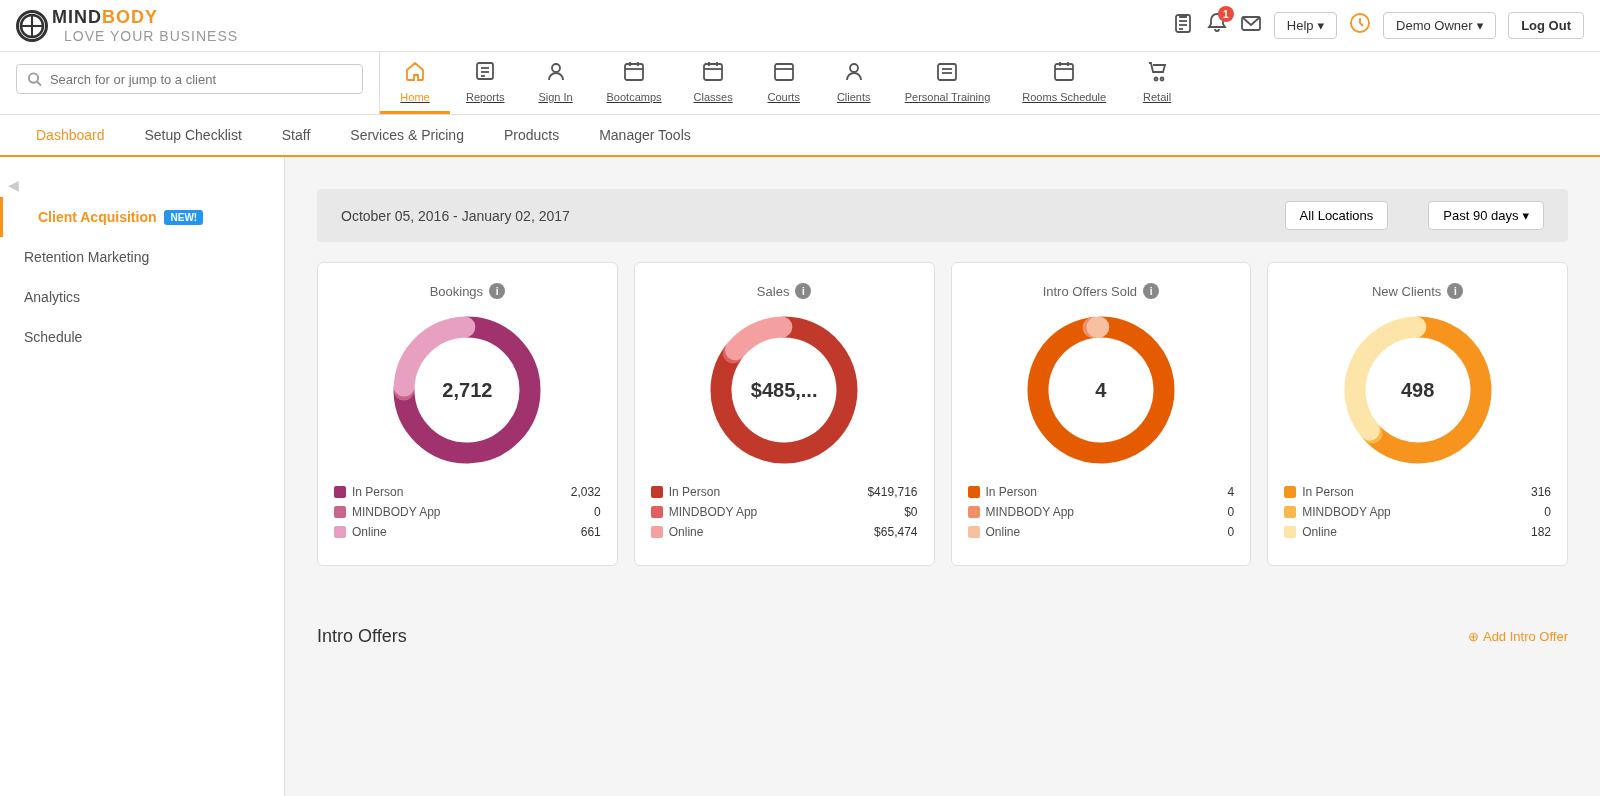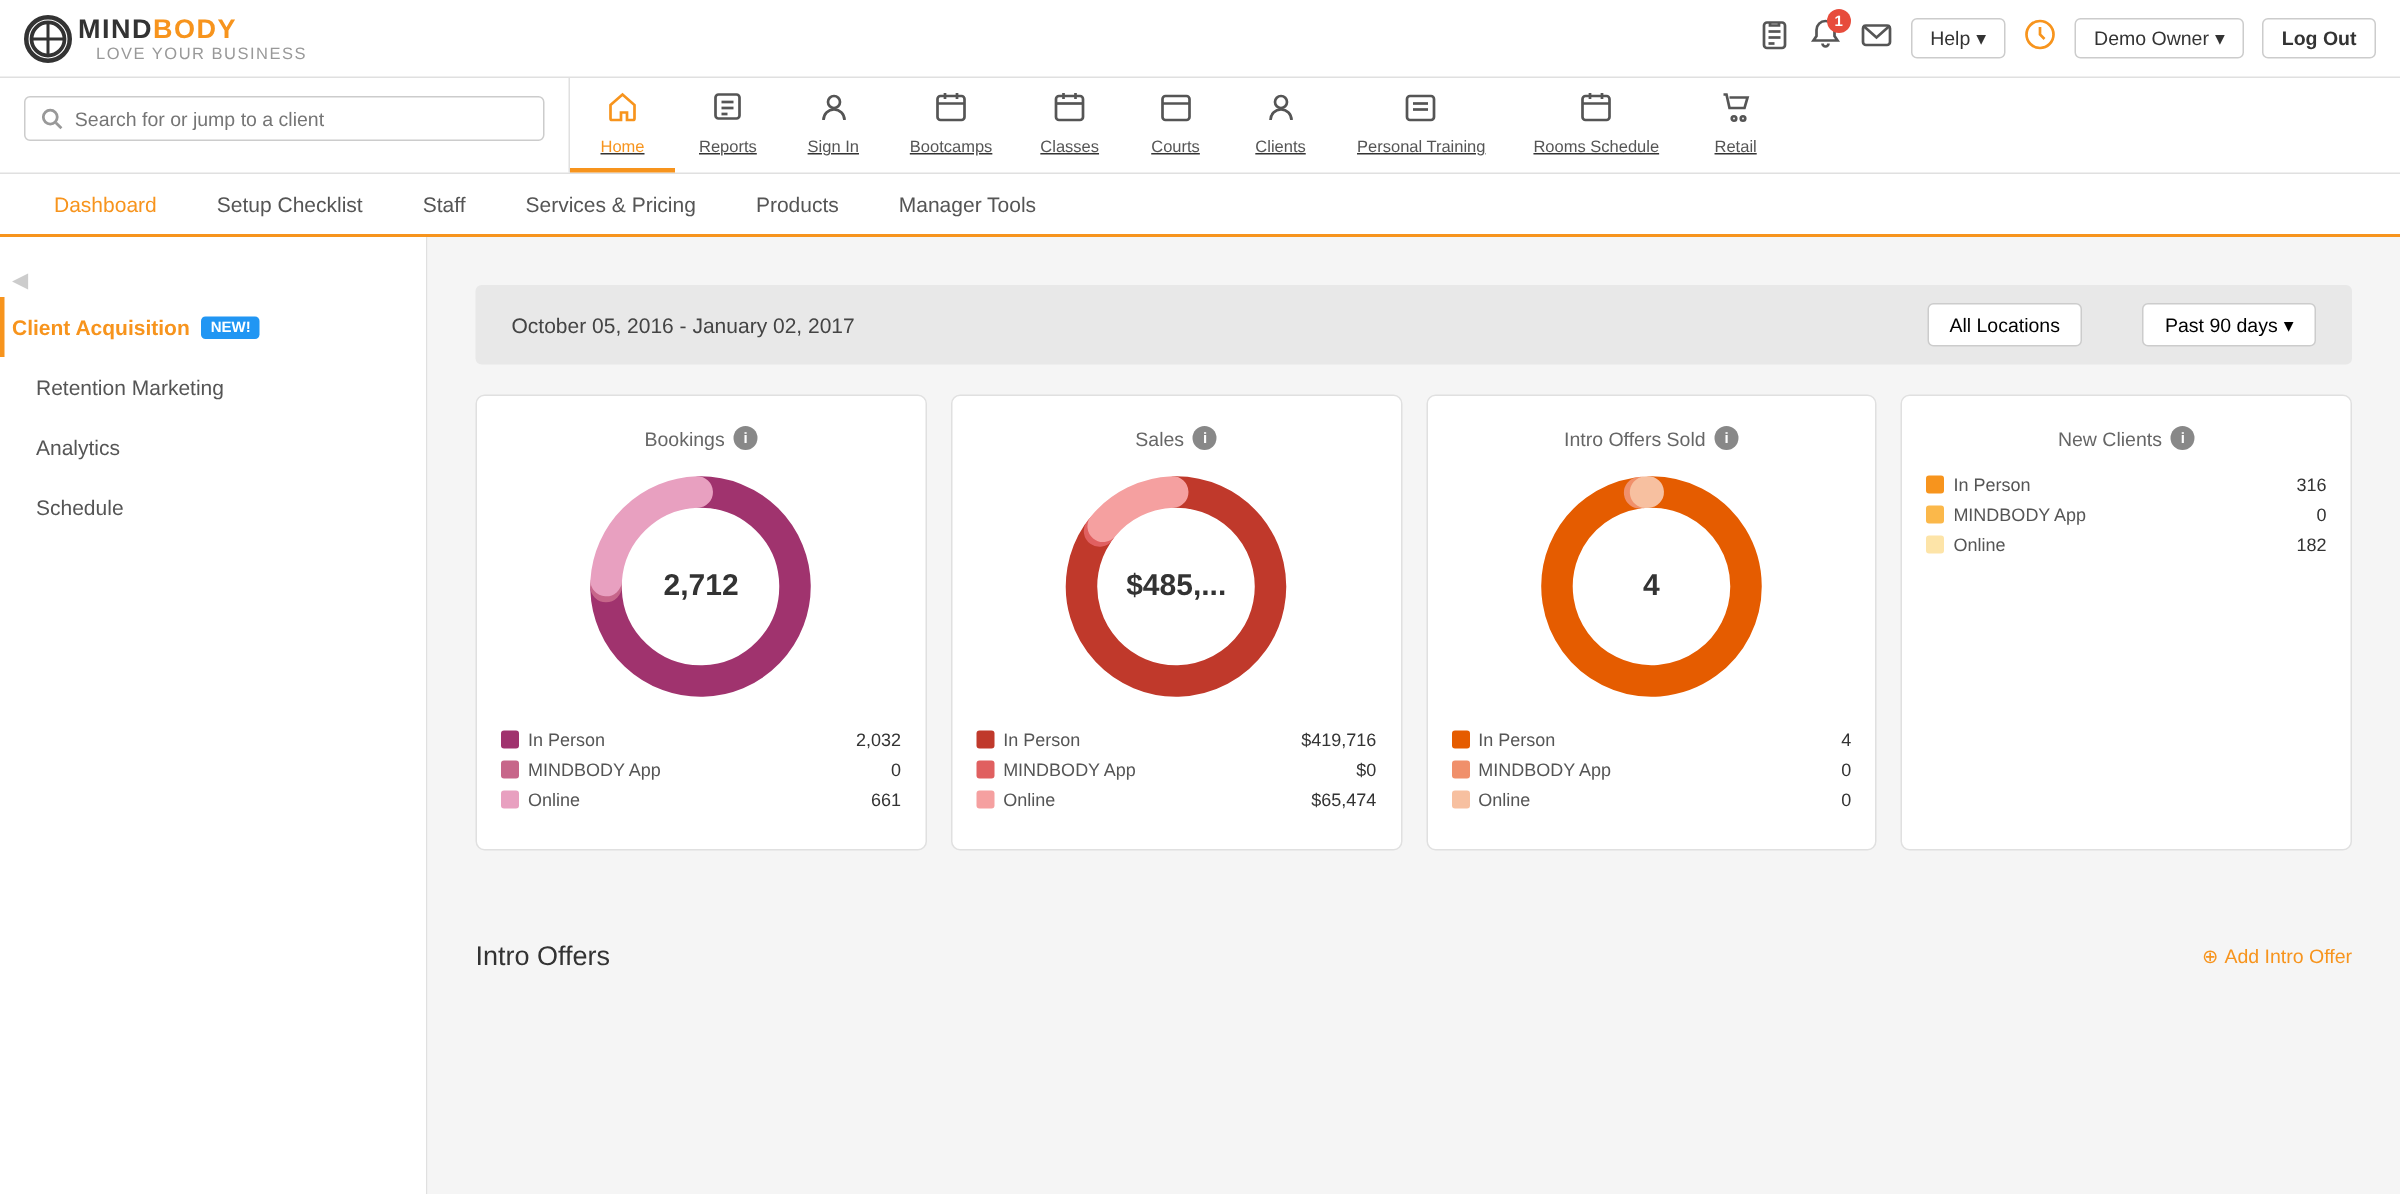--- a/index.html
+++ b/index.html
@@ -4,21 +4,21 @@
   <style>
     * { box-sizing: border-box; margin: 0; padding: 0; }
     body { font-family: -apple-system, BlinkMacSystemFont, 'Segoe UI', Helvetica, Arial, sans-serif; background: #f5f5f5; font-size: 14px; color: #333; }
 
     
     .top-bar { background: #fff; border-bottom: 1px solid #e0e0e0; display: flex; align-items: center; justify-content: space-between; padding: 0 16px; height: 52px; }
     .logo { display: flex; align-items: center; gap: 4px; }
     .logo-circle { width: 32px; height: 32px; border: 3px solid #333; border-radius: 50%; display: flex; align-items: center; justify-content: center; font-weight: bold; font-size: 11px; color: #333; }
     .logo-text { font-size: 18px; font-weight: 700; letter-spacing: 1px; }
     .logo-text span { color: #f7941d; }
-    .logo-sub { font-size: 11px; color: #999; display: block; letter-spacing: 1px; padding-left: 12px; }
+    .logo-sub { font-size: 14px; color: #999; display: block; letter-spacing: 1px; padding-left: 12px; }
     .top-right { display: flex; align-items: center; gap: 12px; }
     .top-icon { position: relative; cursor: pointer; color: #555; font-size: 18px; }
     .badge { position: absolute; top: -6px; right: -6px; background: #e74c3c; color: #fff; border-radius: 50%; width: 16px; height: 16px; font-size: 10px; display: flex; align-items: center; justify-content: center; font-weight: bold; }
     .top-btn { border: 1px solid #ccc; background: #fff; padding: 5px 12px; border-radius: 4px; cursor: pointer; font-size: 13px; display: flex; align-items: center; gap: 4px; }
     .top-btn.logout { font-weight: 600; }
 
     
     .search-bar-row { background: #fff; border-bottom: 1px solid #e0e0e0; display: flex; align-items: stretch; }
     .search-area { padding: 12px 16px; width: 380px; border-right: 1px solid #e0e0e0; }
     .search-input-wrap { display: flex; align-items: center; border: 1px solid #ccc; border-radius: 4px; padding: 6px 10px; gap: 8px; }
@@ -33,21 +33,21 @@
     .sub-nav { background: #fff; border-bottom: 2px solid #f7941d; display: flex; align-items: center; padding: 0 16px; }
     .sub-nav-item { padding: 12px 20px; cursor: pointer; font-size: 14px; color: #555; border-bottom: 2px solid transparent; margin-bottom: -2px; }
     .sub-nav-item.active { color: #f7941d; border-bottom-color: #f7941d; font-weight: 500; }
 
     
     .main-layout { display: flex; min-height: calc(100vh - 150px); }
 
     
     .sidebar { width: 285px; background: #fff; border-right: 1px solid #e0e0e0; padding: 20px 0; flex-shrink: 0; }
     .sidebar-item { padding: 12px 24px; cursor: pointer; font-size: 14px; color: #555; display: flex; align-items: center; gap: 8px; }
-    .sidebar-item.active { color: #f7941d; font-weight: 600; border-left: 3px solid #f7941d; padding-left: 5px; }
+    .sidebar-item.active { color: #f7941d; font-weight: 600; border-left: 3px solid #f7941d; padding-left: 35px; }
     .new-badge { background: #2196F3; color: #fff; font-size: 10px; padding: 2px 6px; border-radius: 3px; font-weight: bold; }
 
     
     .content { flex: 1; padding: 0; background: #f5f5f5; }
 
     
     .date-filter-bar { background: #e8e8e8; display: flex; align-items: center; justify-content: space-between; padding: 12px 24px; margin: 16px 16px 0; border-radius: 4px; }
     .date-range { font-size: 14px; color: #444; }
     .filter-right { display: flex; gap: 8px; align-items: center; }
     .filter-btn { background: #fff; border: 1px solid #ccc; padding: 6px 14px; border-radius: 4px; cursor: pointer; font-size: 13px; margin-left: 32px; }
@@ -389,20 +389,28 @@
       </div>
       <span class="legend-value">0</span>
     </div>
             </div>
   </div>
           <div class="card">
     <div class="card-title">
       <span>New Clients</span>
       <div class="info-icon">i</div>
     </div>
+    <div class="donut-wrap">
+      <svg width="150" height="150" viewBox="0 0 150 150">
+                <path d="M 75 12 A 63 63 0 1 1 30.608044772293532 119.7029564018008" fill="none" stroke="#f7941d" stroke-width="21.000000000000004" stroke-linecap="round"></path>
+                <path d="M 29.074976472451063 118.12646767350738 A 63 63 0 0 1 27.888720298592503 116.82735139709123" fill="none" stroke="#fbb84a" stroke-width="21.000000000000004" stroke-linecap="round"></path>
+                <path d="M 26.457665705125287 115.15771135416746 A 63 63 0 0 1 72.80133170774239 12.038377897796977" fill="none" stroke="#fde4a8" stroke-width="21.000000000000004" stroke-linecap="round"></path>
+              </svg>
+      <div class="donut-center">498</div>
+    </div>
     <div class="legend">
               <div class="legend-item">
       <div class="legend-left">
         <div class="legend-dot" style="background:#f7941d"></div>
         <span>In Person</span>
       </div>
       <span class="legend-value">316</span>
     </div>
               <div class="legend-item">
       <div class="legend-left">

